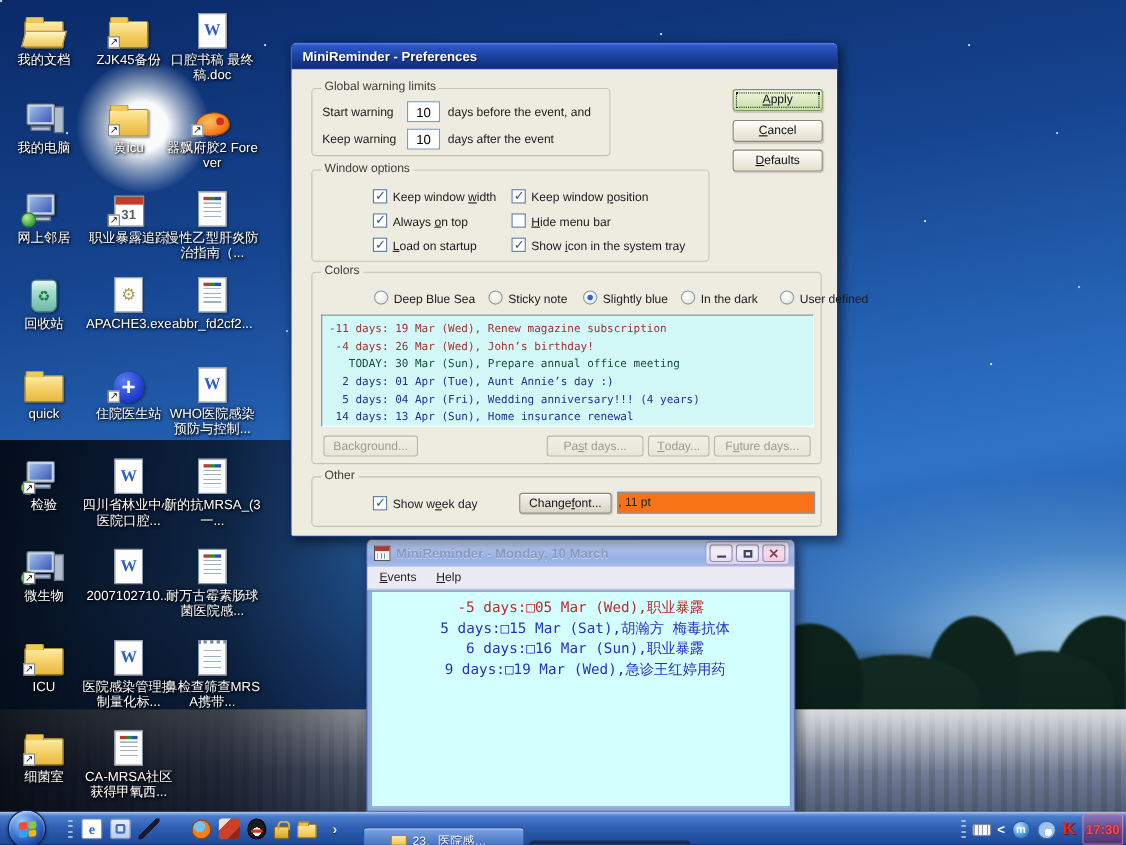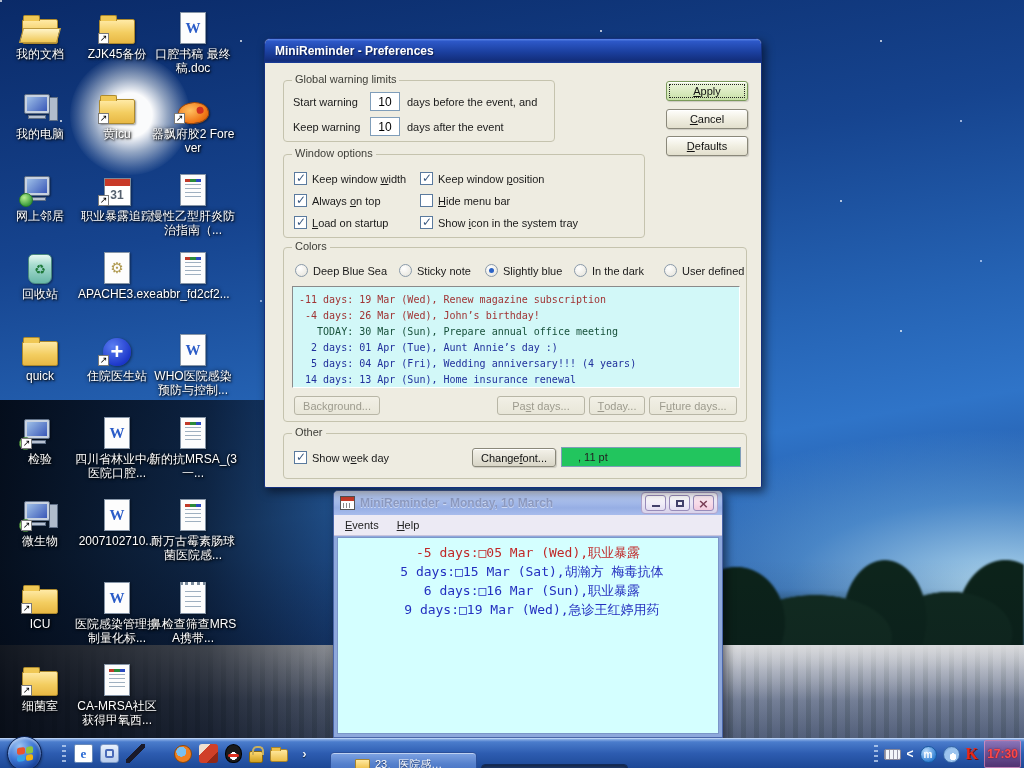--- a/index.html
+++ b/index.html
@@ -103,28 +103,28 @@
   .numbox { width:30px; height:19px; border:1px solid #7f9db9; background:#fff; font:12px "Liberation Sans",sans-serif; text-align:center; }
   .btn { position:absolute; height:20px; border:1px solid #8a887a; border-radius:3px; font-size:11px; color:#111;
     background:linear-gradient(180deg,#fefefc 0%,#f2f0e4 45%,#e2dfcd 100%); box-shadow:inset 0 1px 0 #fff, 1px 1px 1px rgba(0,0,0,.15);
     display:flex; align-items:center; justify-content:center; cursor:default; }
   .btn.apply { background:linear-gradient(180deg,#eef6de 0%,#dcecc2 50%,#c8e0a8 100%); border-color:#7a9a5a; outline:1px dotted #222; outline-offset:-4px; }
   .btn.disabled { color:#9d9b8e; background:linear-gradient(180deg,#f2f0e6,#e8e6d8); border-color:#b8b6a6; box-shadow:none; }
   .cb { display:inline-block; width:13px; height:13px; background:#fff; border:1px solid #5a7a9e; position:relative; vertical-align:-2px; margin-right:5px; }
   .cb.checked::after { content:"✓"; position:absolute; left:1px; top:-2px; font:bold 12px "DejaVu Sans",sans-serif; color:#3a5a82; }
   .radio { display:inline-block; width:13px; height:13px; border-radius:50%; background:radial-gradient(circle at 35% 30%, #fff, #e4e2d8); border:1px solid #8a9aaa; position:relative; vertical-align:-2px; margin-right:5px; }
   .radio.selected::after { content:""; position:absolute; left:3px; top:3px; width:5px; height:5px; border-radius:50%; background:#2b63c6; }
-  .chkrow { position:absolute; white-space:nowrap; font-size:11px; color:#1a1a1a; }
+  .chkrow { position:absolute; white-space:nowrap; font-size:11px; color:#1a1a1a;margin-left:45px; }
   .preview { position:absolute; background:#d2f8f8; border:1px solid #8a8a8a; border-right-color:#fff; border-bottom-color:#fff;
     padding:5px 6px; font-family:"DejaVu Sans Mono", monospace; font-size:10px; line-height:16px; overflow:hidden; }
   .pl { white-space:pre; }
   .pl.past { color:#a03434; }
   .pl.today { color:#17503a; }
   .pl.future { color:#20309c; }
-  .fontbox { position:absolute; height:20px; border:1px solid #7f9db9; background:#22c55e; font-size:11px; color:#222; padding:0 16px; }
+  .fontbox { position:absolute; height:20px; border:1px solid #7f9db9; background:#f97316; font-size:11px; color:#222; padding:0 0; }
 
   
   .mainwin { position:absolute; left:333px; top:490px; width:390px; height:248px; z-index:5;
     background:#8ea8dc; border:1px solid #4a66a8; border-radius:5px 5px 0 0; }
   .main-title { height:24px; border-radius:4px 4px 0 0; display:flex; align-items:center; padding:0 4px 0 6px;
     background:linear-gradient(180deg,#dce6fa 0%, #b4c8f0 20%, #96aee4 70%, #a8bcec 100%); }
   .main-title .ttl { flex:1; font-weight:bold; font-size:12px; color:#8d9ac0; text-shadow:0 1px 0 rgba(255,255,255,.5);
     white-space:nowrap; overflow:hidden; }
   .mini-cal { width:15px; height:14px; background:#fff; border:1px solid #555; position:relative; margin-right:5px; flex:none; }
   .mini-cal::before { content:""; position:absolute; left:0; right:0; top:0; height:4px; background:#c83a28; }

